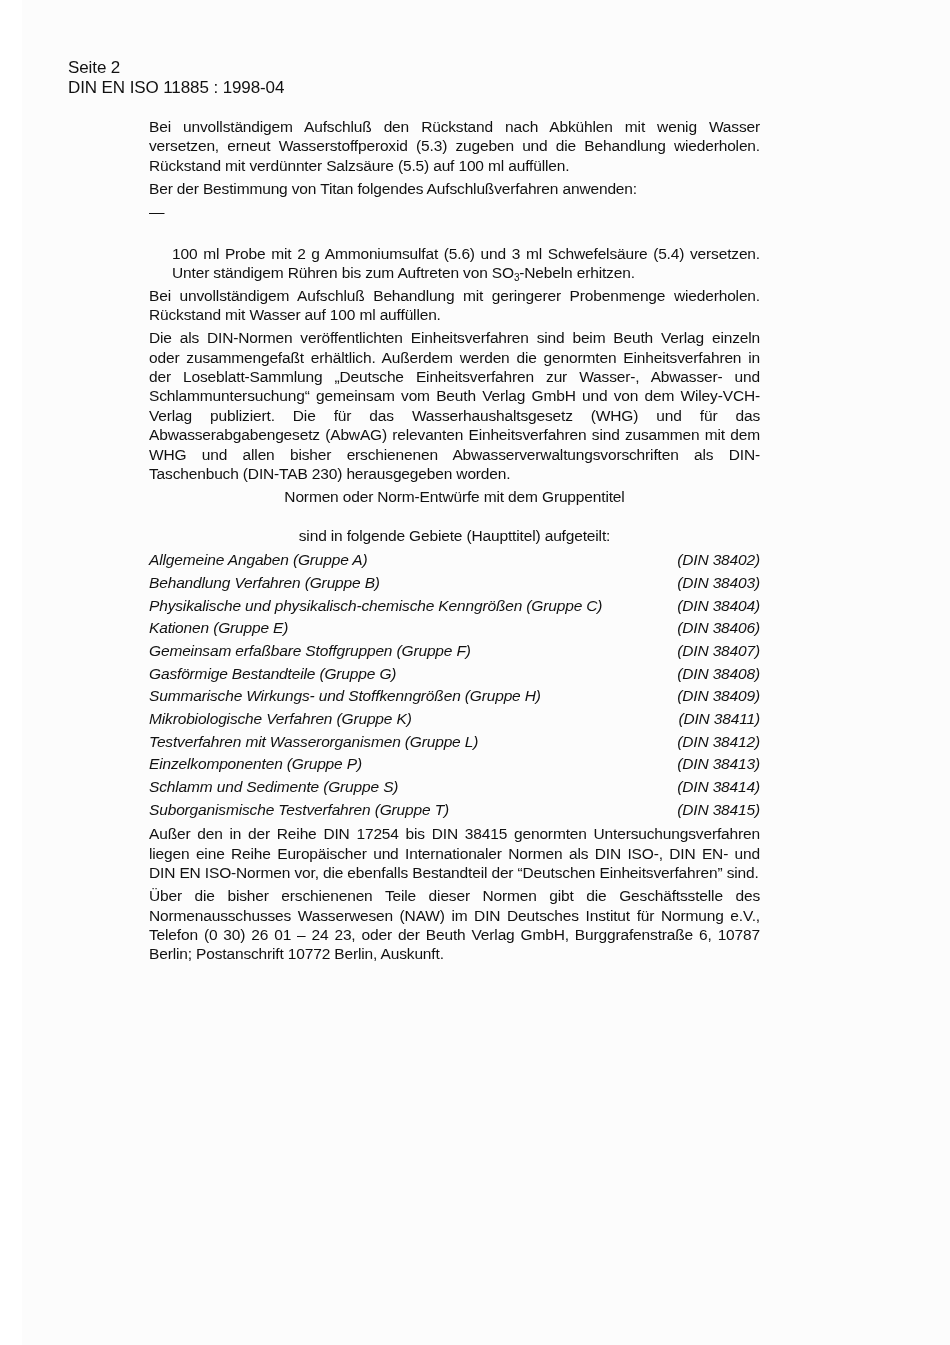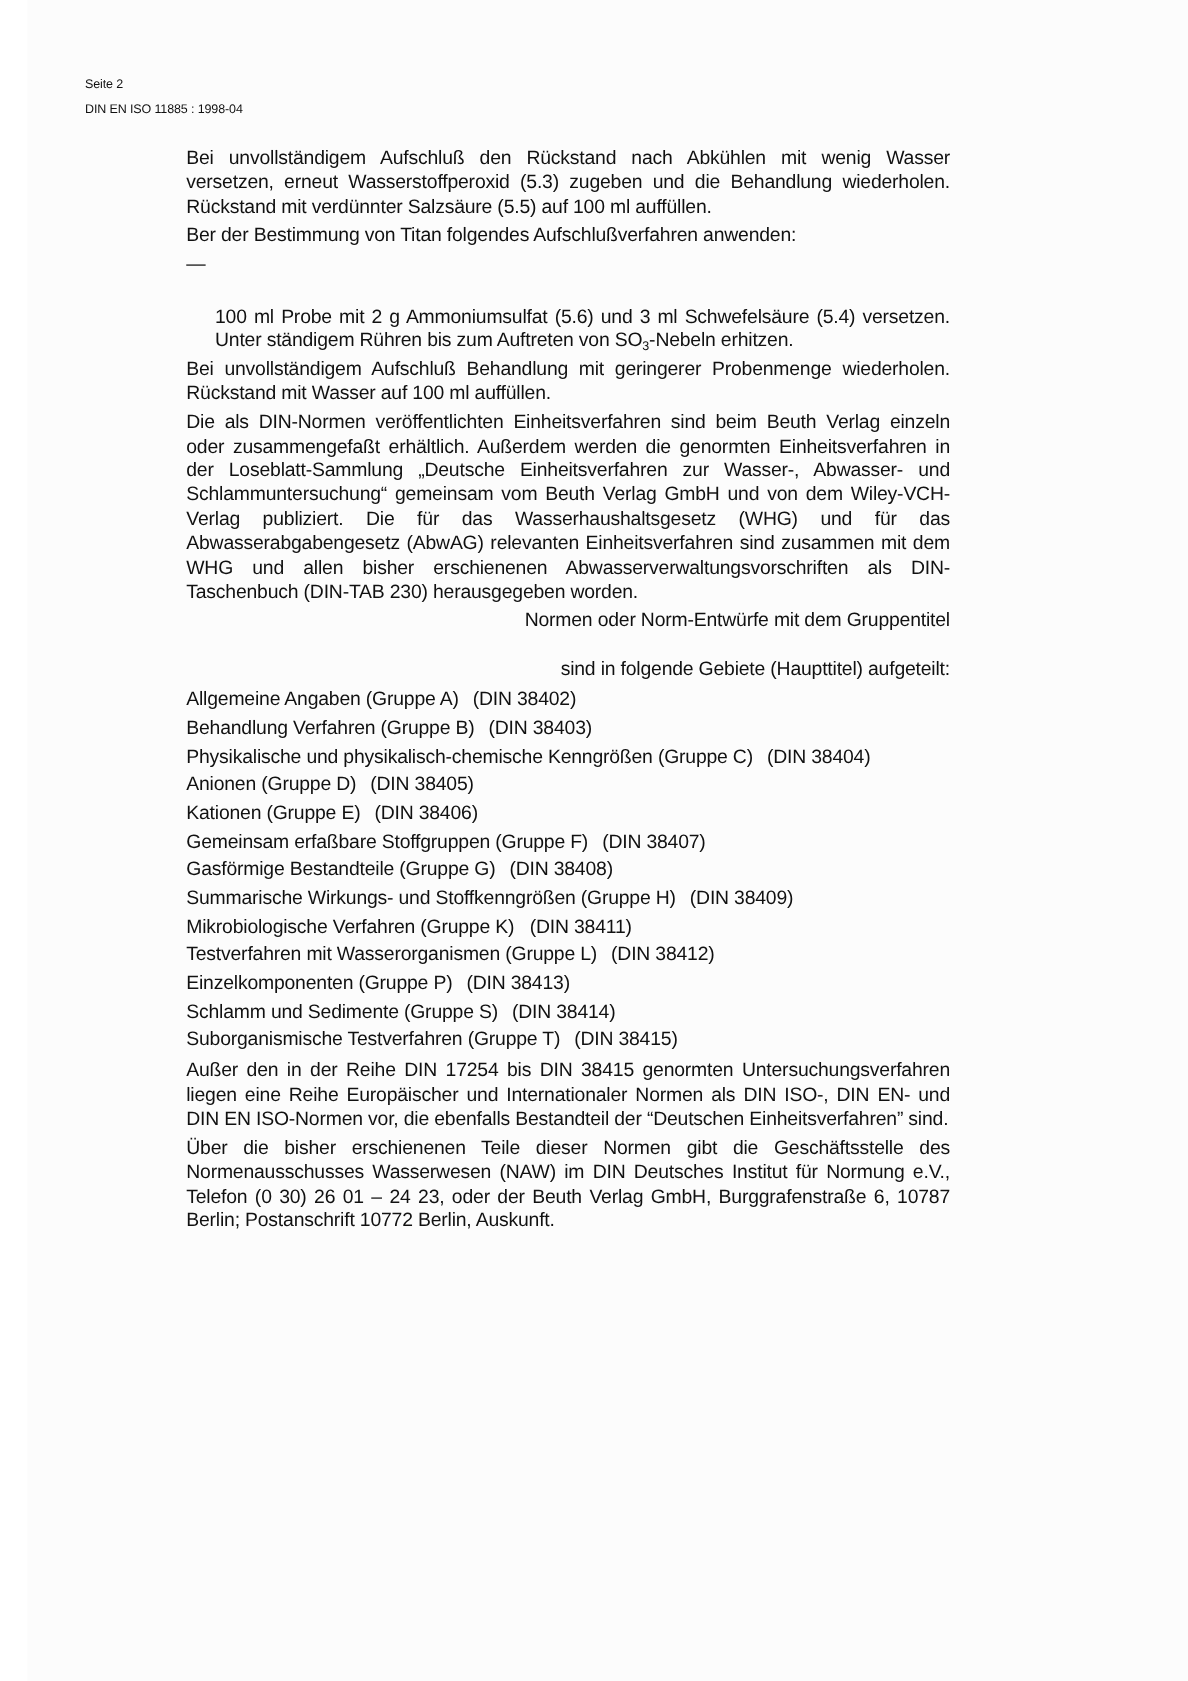--- a/index.html
+++ b/index.html
@@ -20,40 +20,40 @@
       left: 22px;
       top: 0;
       right: 0;
       bottom: 0;
       background: #fcfcfc;
     }
     .header {
       position: absolute;
       left: 68px;
       top: 58px;
-      font-size: 10px;
+      font-size: 17px;
       line-height: 20px;
       letter-spacing: -0.1px;
     }
     .content {
       position: absolute;
       left: 149px;
       top: 117px;
       width: 611px;
       font-size: 15.5px;
       line-height: 19.4px;
       letter-spacing: -0.15px;
     }
     .para {
       margin: 0 0 3.5px 0;
       text-align: justify;
       hyphens: manual;
     }
     .para.left {
-      text-align: right;
+      text-align: center;
     }
     .list-item {
       display: flex;
       margin: 0 0 3.5px 0;
     }
     .list-dash {
       width: 23px;
       flex: 0 0 23px;
     }
     .list-text {
@@ -64,22 +64,24 @@
     sub {
       font-size: 10px;
       line-height: 0;
       vertical-align: -3px;
     }
     .groups {
       margin: 4px 0 3px 0;
     }
     .group-row {
       display: flex;
+      justify-content: space-between;
       height: 22.7px;
       line-height: 22.7px;
+      font-style: italic;
     }
     .group-name {
       white-space: nowrap;
     }
     .group-din {
       white-space: nowrap;
       width: 94px;
       text-align: right;
     }
   </style>
@@ -118,24 +120,20 @@
       </div>
     <div class="group-row">
         <span class="group-name">Behandlung Verfahren (Gruppe B)</span>
         <span class="group-din">(DIN 38403)</span>
       </div>
     <div class="group-row">
         <span class="group-name">Physikalische und physikalisch-chemische Kenngrößen (Gruppe C)</span>
         <span class="group-din">(DIN 38404)</span>
       </div>
     <div class="group-row">
-        <span class="group-name">Anionen (Gruppe D)</span>
-        <span class="group-din">(DIN 38405)</span>
-      </div>
-    <div class="group-row">
         <span class="group-name">Kationen (Gruppe E)</span>
         <span class="group-din">(DIN 38406)</span>
       </div>
     <div class="group-row">
         <span class="group-name">Gemeinsam erfaßbare Stoffgruppen (Gruppe F)</span>
         <span class="group-din">(DIN 38407)</span>
       </div>
     <div class="group-row">
         <span class="group-name">Gasförmige Bestandteile (Gruppe G)</span>
         <span class="group-din">(DIN 38408)</span>

